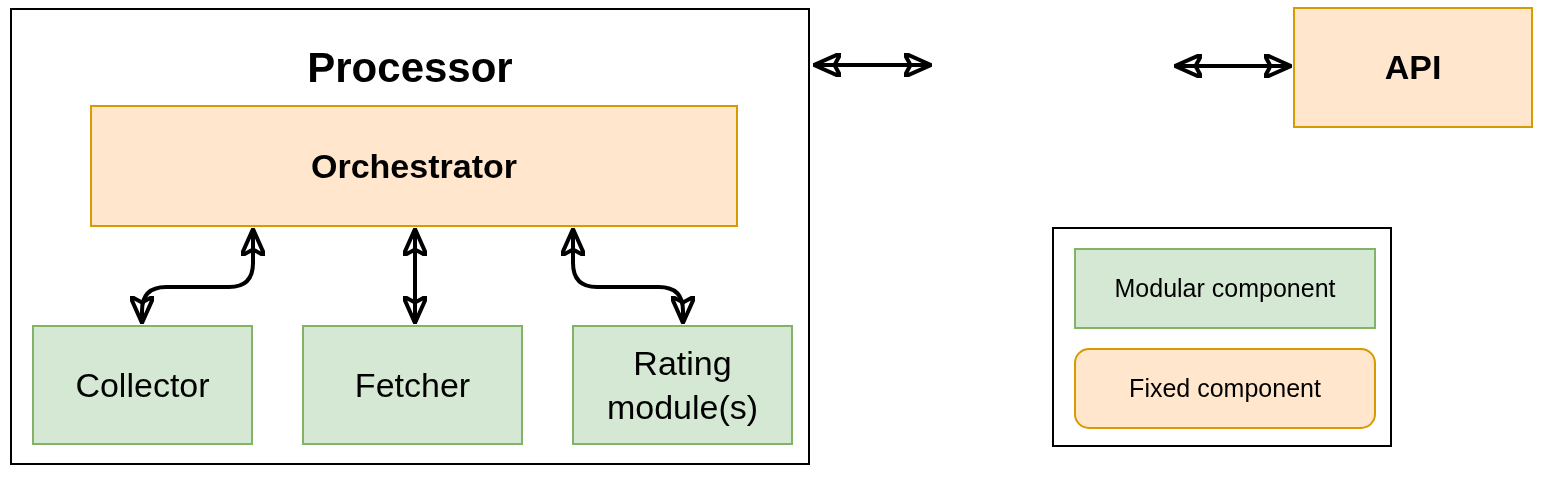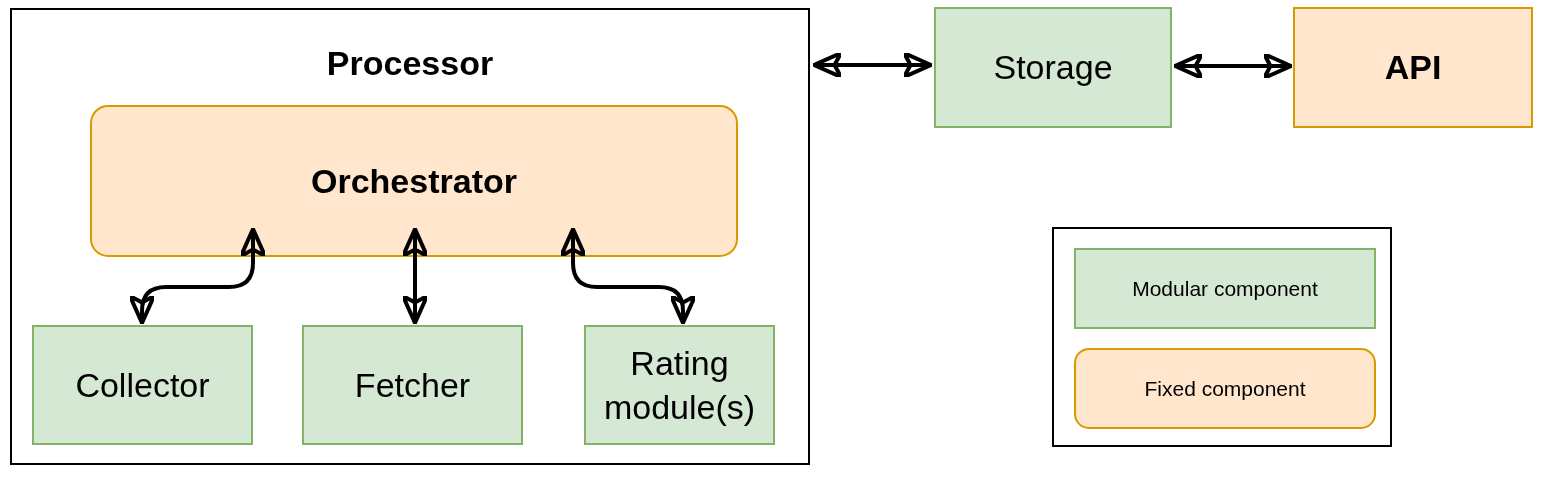--- a/index.html
+++ b/index.html
@@ -15,21 +15,21 @@
   .frame {
     position: absolute;
     border: 2px solid var(--frame-border, #000000);
     background: #ffffff;
     box-sizing: border-box;
   }
   .frame-title {
     position: absolute;
     left: 0; right: 0;
     text-align: center;
-    font-size: 34px;
+    font-size: 42px;
     font-weight: bold;
     white-space: nowrap;
   }
   .node {
     position: absolute;
     box-sizing: border-box;
     display: flex;
     align-items: center;
     justify-content: center;
     text-align: center;
@@ -43,28 +43,28 @@
   }
   .node.fixed {
     background: var(--fixed-fill, #ffe6cc);
     border: 2px solid var(--fixed-border, #d79b00);
   }
   .bold { font-weight: bold; }
 
   
   .processor    { left: 10px;  top: 8px;   width: 800px; height: 457px; }
   .processor .frame-title { top: 34px; }
-  .orchestrator { left: 90px;  top: 105px; width: 648px; height: 152px; border-radius: 18px; }
+  .orchestrator { left: 90px;  top: 105px; width: 648px; height: 122px; }
   .collector    { left: 32px;  top: 325px; width: 221px; height: 120px; }
   .fetcher      { left: 302px; top: 325px; width: 221px; height: 120px; }
-  .rating       { left: 572px; top: 325px; width: 191px; height: 120px; margin-left: 12px; }
+  .rating       { left: 572px; top: 325px; width: 221px; height: 120px; }
   .storage      { left: 934px; top: 7px;   width: 238px; height: 121px; }
   .api          { left: 1293px; top: 7px;  width: 240px; height: 121px; }
   .legend       { left: 1052px; top: 227px; width: 340px; height: 220px; }
-  .legend-item  { font-size: 21px; }
+  .legend-item  { font-size: 25px; }
   .legend-item.modular { left: 20px; top: 19px;  width: 302px; height: 81px; }
   .legend-item.fixed   { left: 20px; top: 119px; width: 302px; height: 81px; border-radius: 15px; }
 
   .arrows {
     position: absolute;
     left: 0; top: 0;
     width: 1545px;
     height: 479px;
     pointer-events: none;
   }
@@ -92,23 +92,20 @@
   </div>
 
   <div class="node modular collector">
     <span>Collector</span>
   </div>
 
   <div class="node modular rating">
     <span>Rating module(s)</span>
   </div>
 
-  <div class="node modular storage">
-    <span>Storage</span>
-  </div>
 
   <div class="node fixed api">
     <span class="bold">API</span>
   </div>
 
   <div class="frame legend">
     <div class="node modular legend-item">
       <span>Modular component</span>
     </div>
     <div class="node fixed legend-item">

